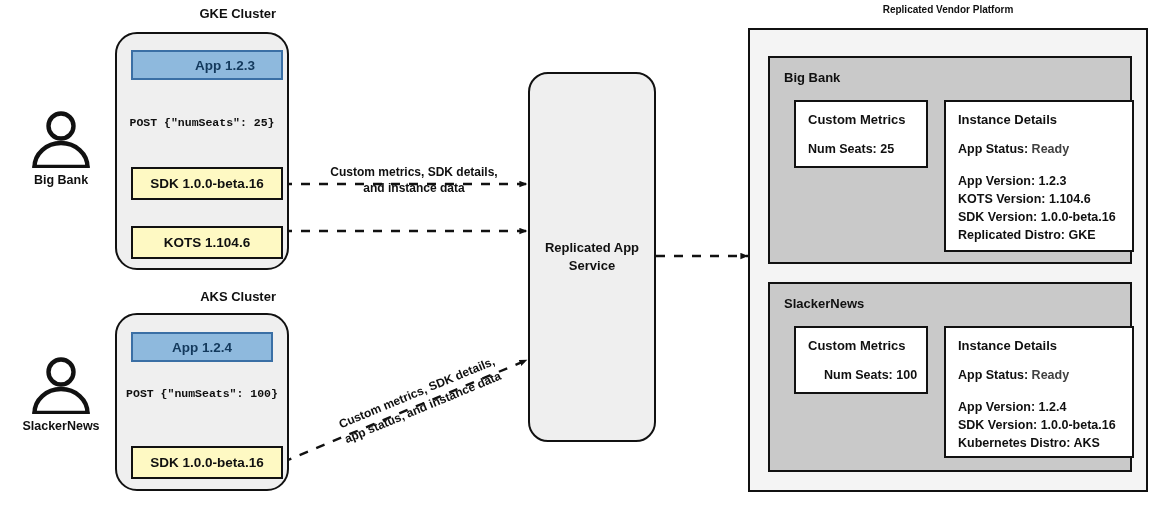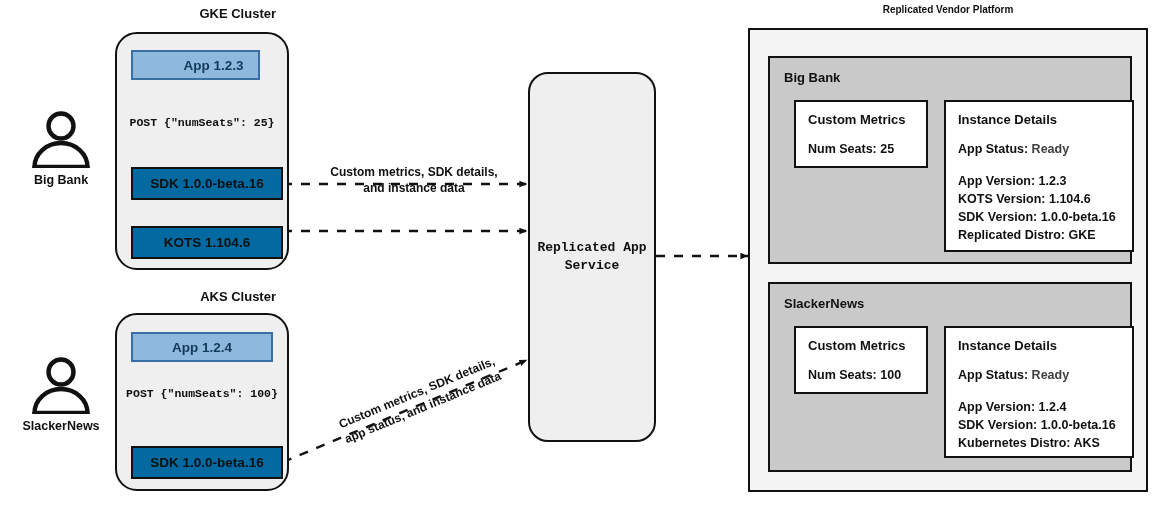--- a/index.html
+++ b/index.html
@@ -51,21 +51,21 @@
     display: flex;
     align-items: center;
     justify-content: center;
     font-size: 13.5px;
     font-weight: bold;
     color: #13395C;
   }
 
   
   .white-box {
-    background: #0369a1;
+    background: #fef9c3;
     border: 2.2px solid #111111;
     display: flex;
     align-items: center;
     justify-content: center;
     font-size: 13.5px;
     font-weight: bold;
     color: #101010;
     white-space: nowrap;
   }
 
@@ -95,21 +95,20 @@
     border: 2.4px solid #111111;
     border-radius: 20px;
     display: flex;
     align-items: center;
     justify-content: center;
     text-align: center;
     font-size: 13px;
     font-weight: bold;
     color: #101010;
     line-height: 1.35;
-    font-family: Liberation Mono, monospace;
   }
 
   
   .edge-label {
     font-size: 12px;
     font-weight: bold;
     color: #101010;
     text-align: center;
     line-height: 1.3;
   }
@@ -179,21 +178,21 @@
 
     <line x1="283" y1="462" x2="527" y2="360" stroke="#111111" stroke-width="2.4" stroke-dasharray="9,9" marker-end="url(#arrowSolid)"></line>
 
     <line x1="656" y1="256" x2="748" y2="256" stroke="#111111" stroke-width="2.4" stroke-dasharray="9,9" marker-end="url(#arrowSolid)"></line>
   </svg>
 
   <div class="abs cluster-title" style="left:128px; top:6px; width:148px;">GKE Cluster</div>
 
   <div class="abs cluster-box" style="left:115px; top:32px; width:174px; height:238px;"></div>
 
-  <div class="abs app-box" style="left:131px; top:50px; width:129px; height:30px;padding-left:36px;">App 1.2.3</div>
+  <div class="abs app-box" style="left:131px; top:50px; width:152px; height:30px;padding-left:36px;">App 1.2.3</div>
 
   <div class="abs post-label" style="left:113px; top:116px; width:178px;">POST {"numSeats": 25}</div>
 
   <div class="abs white-box" style="left:131px; top:167px; width:152px; height:33px;">SDK 1.0.0-beta.16</div>
 
   <div class="abs white-box" style="left:131px; top:226px; width:152px; height:33px;">KOTS 1.104.6</div>
 
   <div class="abs" style="left:28px; top:110px; width:66px; height:58px;">
     <svg class="person" width="66" height="58" viewBox="0 0 66 58">
       <circle cx="33" cy="16" r="12.5" fill="none" stroke="#111111" stroke-width="4.4"></circle>
@@ -252,21 +251,21 @@
         <div class="abs card-line" style="left:12px; top:108px;">SDK Version: 1.0.0-beta.16</div>
         <div class="abs card-line" style="left:12px; top:126px;">Replicated Distro: GKE</div>
       </div>
     </div>
 
     <div class="abs customer-panel" style="left:18px; top:252px; width:364px; height:190px;">
       <div class="abs customer-name" style="left:14px; top:12px;">SlackerNews</div>
 
       <div class="abs card" style="left:24px; top:42px; width:134px; height:68px;">
         <div class="abs card-title" style="left:12px; top:10px;">Custom Metrics</div>
-        <div class="abs card-line" style="left:12px; top:40px;">Num Seats: 100</div>
+        <div class="abs card-line" style="left:28px; top:40px;">Num Seats: 100</div>
       </div>
 
       <div class="abs card" style="left:174px; top:42px; width:190px; height:132px;">
         <div class="abs card-title" style="left:12px; top:10px;">Instance Details</div>
         <div class="abs card-line" style="left:12px; top:40px;">
           <span>App Status: </span>
           <span class="status-ready">Ready</span>
         </div>
         <div class="abs card-line" style="left:12px; top:72px;">App Version: 1.2.4</div>
         <div class="abs card-line" style="left:12px; top:90px;">SDK Version: 1.0.0-beta.16</div>

